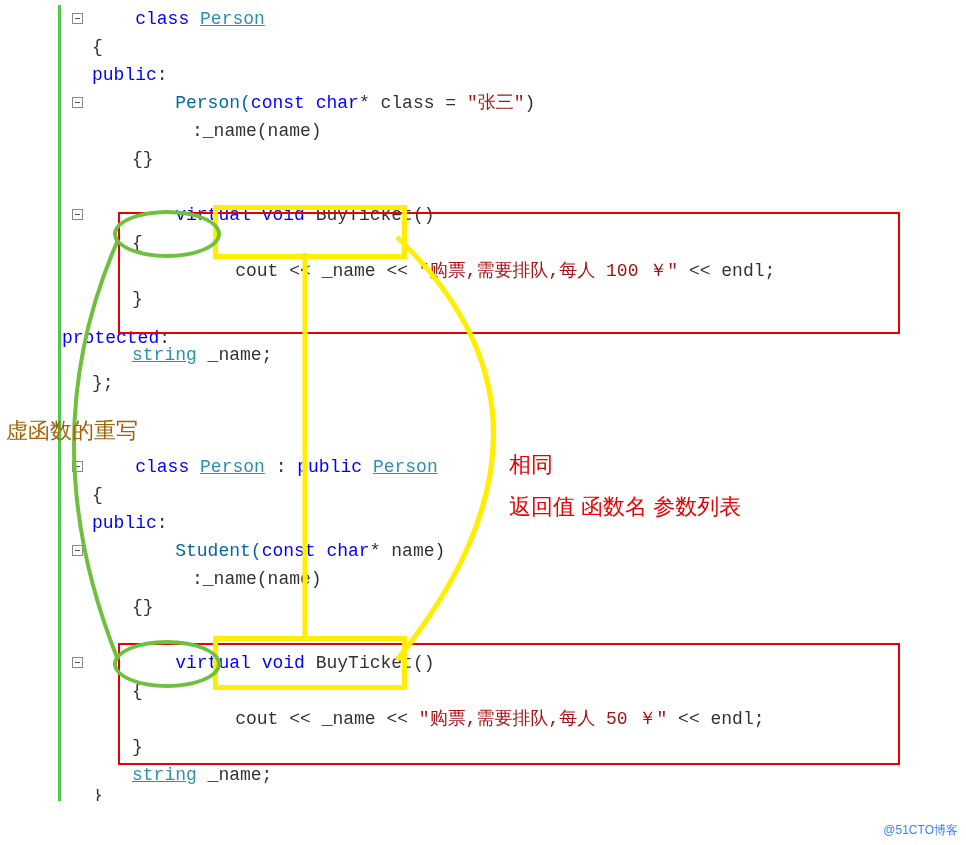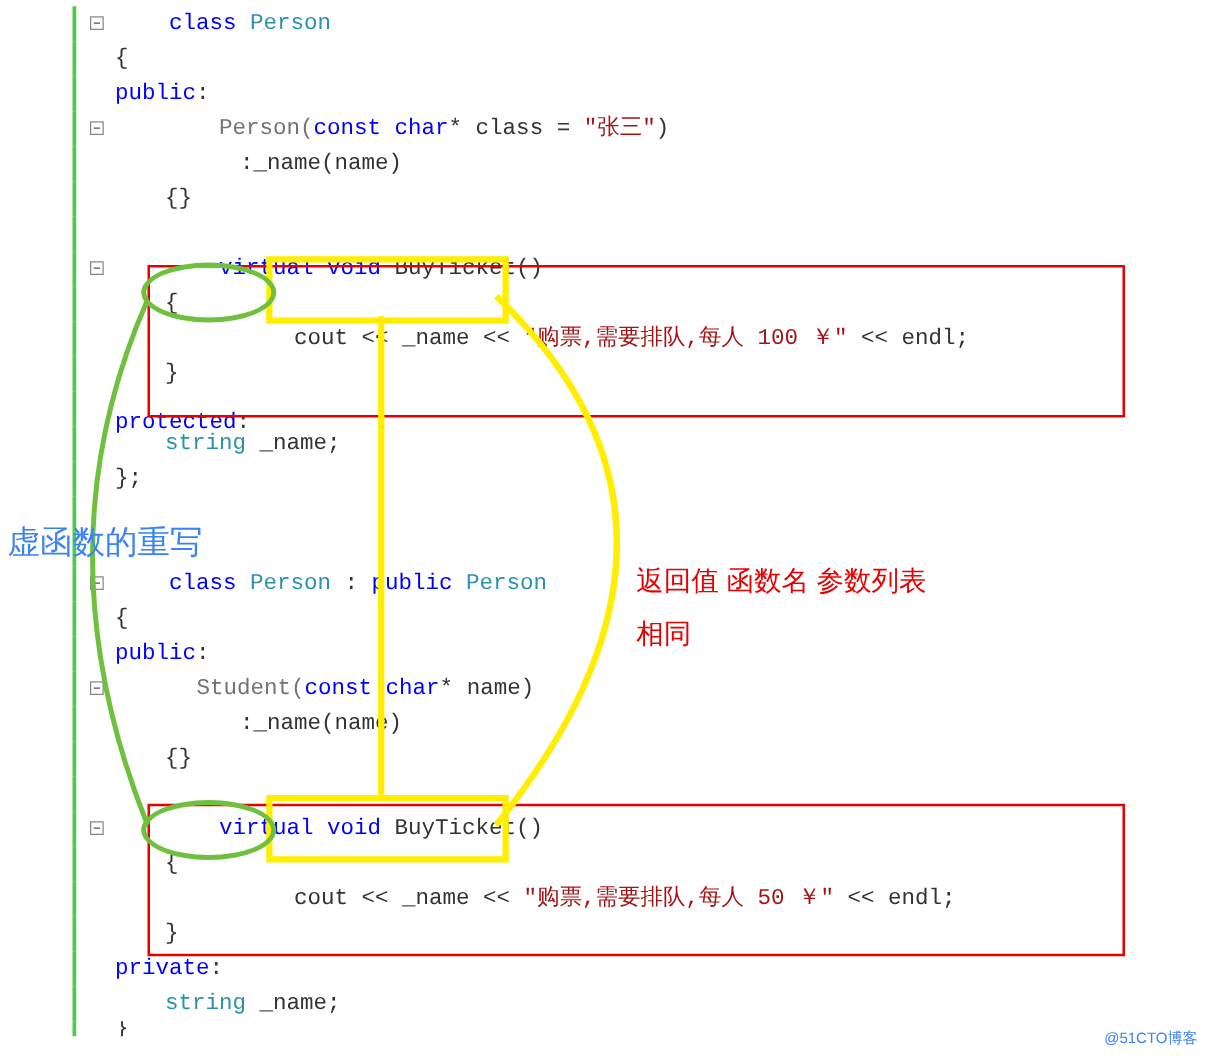--- a/index.html
+++ b/index.html
@@ -53,46 +53,46 @@
     left: 2px;
     top: 4px;
     width: 5px;
     height: 1px;
     background: #555;
   }
   .code {
     position: relative;
   }
   .kw { color: #0000ff; }
-  .type { color: #2b91af; }
+  .type { color: #2b91af; text-decoration: underline; }
   .str { color: #a31515; }
-  .ident { color: #737373; }
+  .ident { color: #0369a1; }
   .plain { color: #333; }
   
   .red-box {
     position: absolute;
     border: 2px solid #e60000;
     pointer-events: none;
   }
   .yellow-box {
     position: absolute;
     border: 5px solid #ffee00;
     pointer-events: none;
   }
   .green-ellipse {
     position: absolute;
     border: 4px solid #70c040;
     border-radius: 50%;
     pointer-events: none;
   }
   .annotation-green {
     position: absolute;
-    color: #3b82f6;
+    color: #a16207;
     font-family: 'Microsoft YaHei', sans-serif;
-    font-size: 26px;
+    font-size: 22px;
     pointer-events: none;
   }
   .annotation-red {
     position: absolute;
     color: #e60000;
     font-family: 'Microsoft YaHei', sans-serif;
     font-size: 22px;
     line-height: 1.9;
     pointer-events: none;
   }
@@ -173,21 +173,21 @@
   </div>
 </div>
 
 <div class="line">
   <div class="gutter"><div class="green-border"></div></div>
   <div class="code" style="padding-left:70px;"><span class="plain">}</span></div>
 </div>
 
 <div class="line">
   <div class="gutter"><div class="green-border"></div></div>
-  <div class="code" style="padding-left:30px;margin-top:22px;"><span class="kw">protected</span><span class="plain">:</span></div>
+  <div class="code" style="margin-top:22px;"><span class="kw">protected</span><span class="plain">:</span></div>
 </div>
 
 <div class="line">
   <div class="gutter"><div class="green-border"></div></div>
   <div class="code" style="padding-left:70px;"><span class="type">string</span><span class="plain"> _name;</span></div>
 </div>
 
 <div class="line">
   <div class="gutter"><div class="green-border"></div></div>
   <div class="code" style="padding-left:30px;"><span class="plain">};</span></div>
@@ -209,21 +209,21 @@
   <div class="code" style="padding-left:30px;"><span class="plain">{</span></div>
 </div>
 
 <div class="line">
   <div class="gutter"><div class="green-border"></div></div>
   <div class="code" style="padding-left:30px;"><span class="kw">public</span><span class="plain">:</span></div>
 </div>
 
 <div class="line">
   <div class="gutter"><div class="green-border"></div><div class="outline-icon"></div></div>
-  <div class="code" style="padding-left:52px;">
+  <div class="code" style="padding-left:70px;">
     <span class="ident">Student(</span><span class="kw">const</span><span> </span><span class="kw">char</span><span class="plain">*</span><span class="plain"> name)</span>
   </div>
 </div>
 
 <div class="line">
   <div class="gutter"><div class="green-border"></div></div>
   <div class="code" style="padding-left:130px;"><span class="plain">:_name(name)</span></div>
 </div>
 
 <div class="line">
@@ -250,24 +250,20 @@
   <div class="code" style="padding-left:130px;">
     <span class="plain">cout &lt;&lt; _name &lt;&lt; </span><span class="str">"购票,需要排队,每人 50 ￥"</span><span class="plain"> &lt;&lt; endl;</span>
   </div>
 </div>
 
 <div class="line">
   <div class="gutter"><div class="green-border"></div></div>
   <div class="code" style="padding-left:70px;"><span class="plain">}</span></div>
 </div>
 
-<div class="line">
-  <div class="gutter"><div class="green-border"></div></div>
-  <div class="code" style="padding-left:30px;"><span class="kw">private</span><span class="plain">:</span></div>
-</div>
 
 <div class="line">
   <div class="gutter"><div class="green-border"></div></div>
   <div class="code" style="padding-left:70px;"><span class="type">string</span><span class="plain"> _name;</span></div>
 </div>
 
 <div class="line" style="height:12px; overflow:hidden;">
   <div class="gutter"><div class="green-border"></div></div>
   <div class="code" style="padding-left:30px;"><span class="plain">}</span></div>
 </div>
@@ -287,17 +283,17 @@
 
   <path d="M 118 240 Q 30 440 118 660" stroke="#70c040" stroke-width="4" fill="none"></path>
 
   <line x1="305" y1="253" x2="305" y2="636" stroke="#ffee00" stroke-width="5"></line>
   <path d="M 397 237 Q 590 420 397 660" stroke="#ffee00" stroke-width="5" fill="none"></path>
 </svg>
 
 <div class="annotation-green" style="left:6px; top:416px;">虚函数的重写</div>
 
 <div class="annotation-red" style="left:509px; top:444px;">
+  <div>相同</div>
   <div>返回值 函数名  参数列表</div>
-  <div>相同</div>
 </div>
 
 <div class="watermark">@51CTO博客</div>
 
 </body></html>

